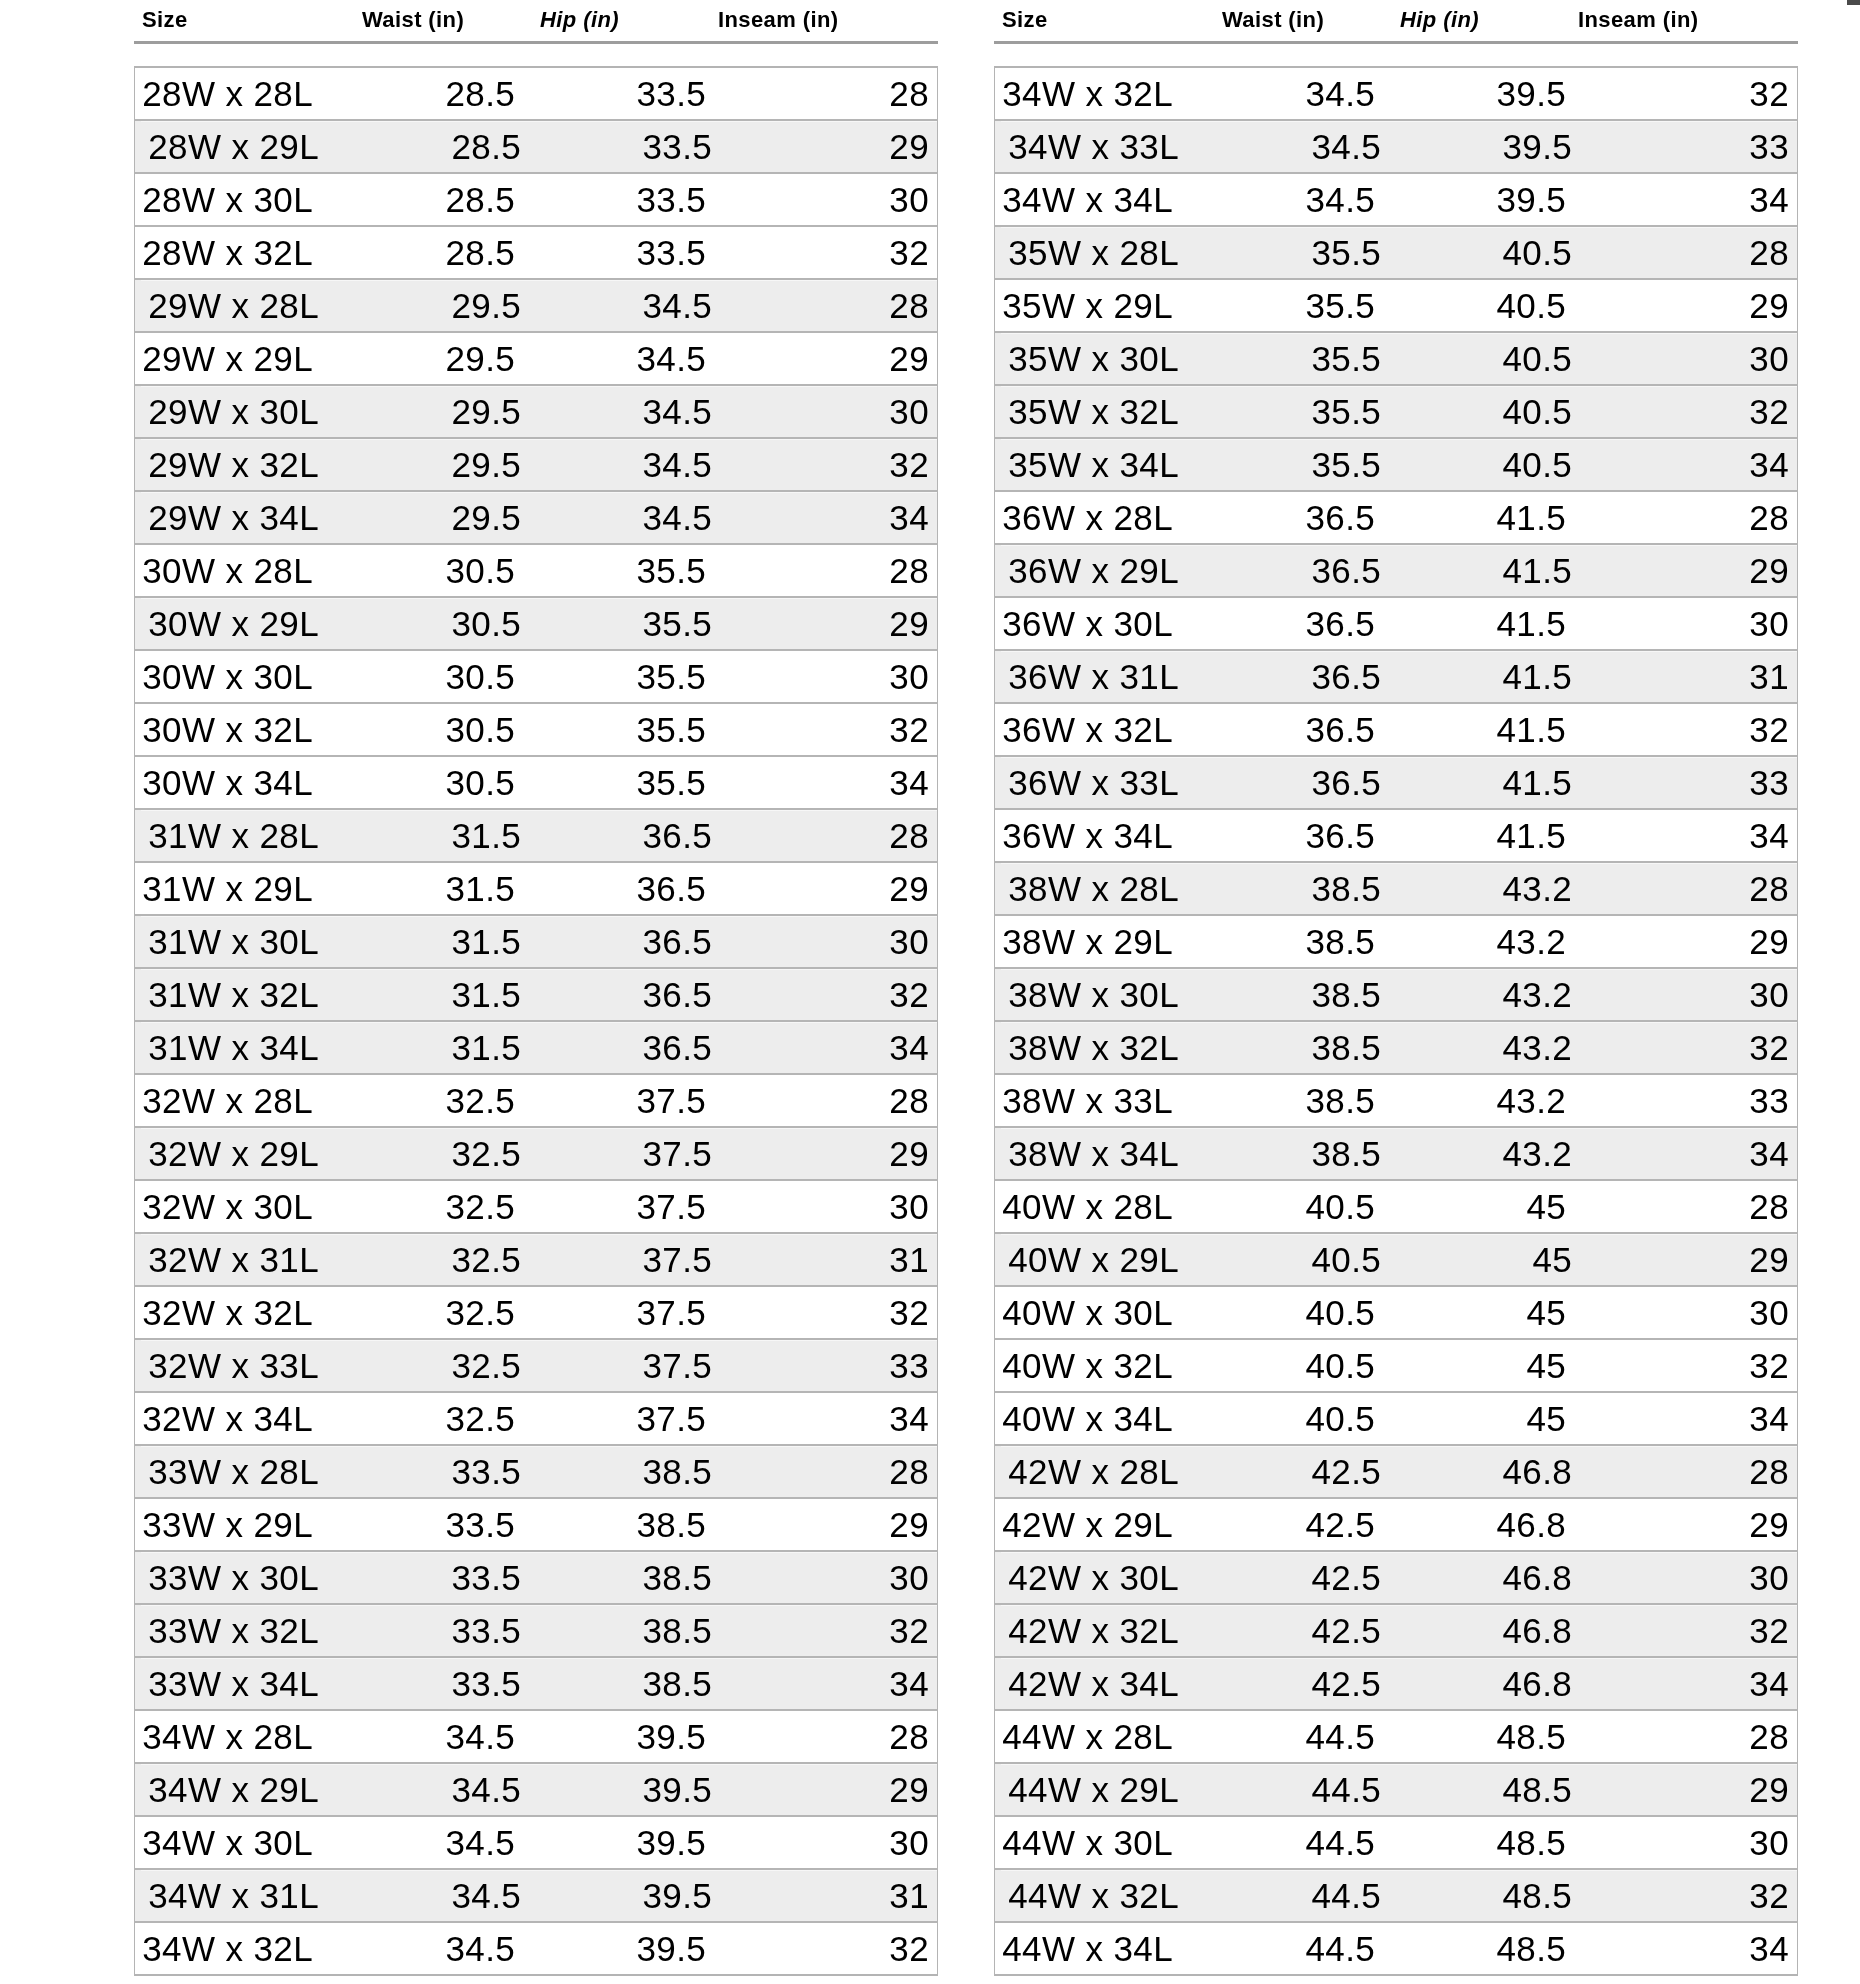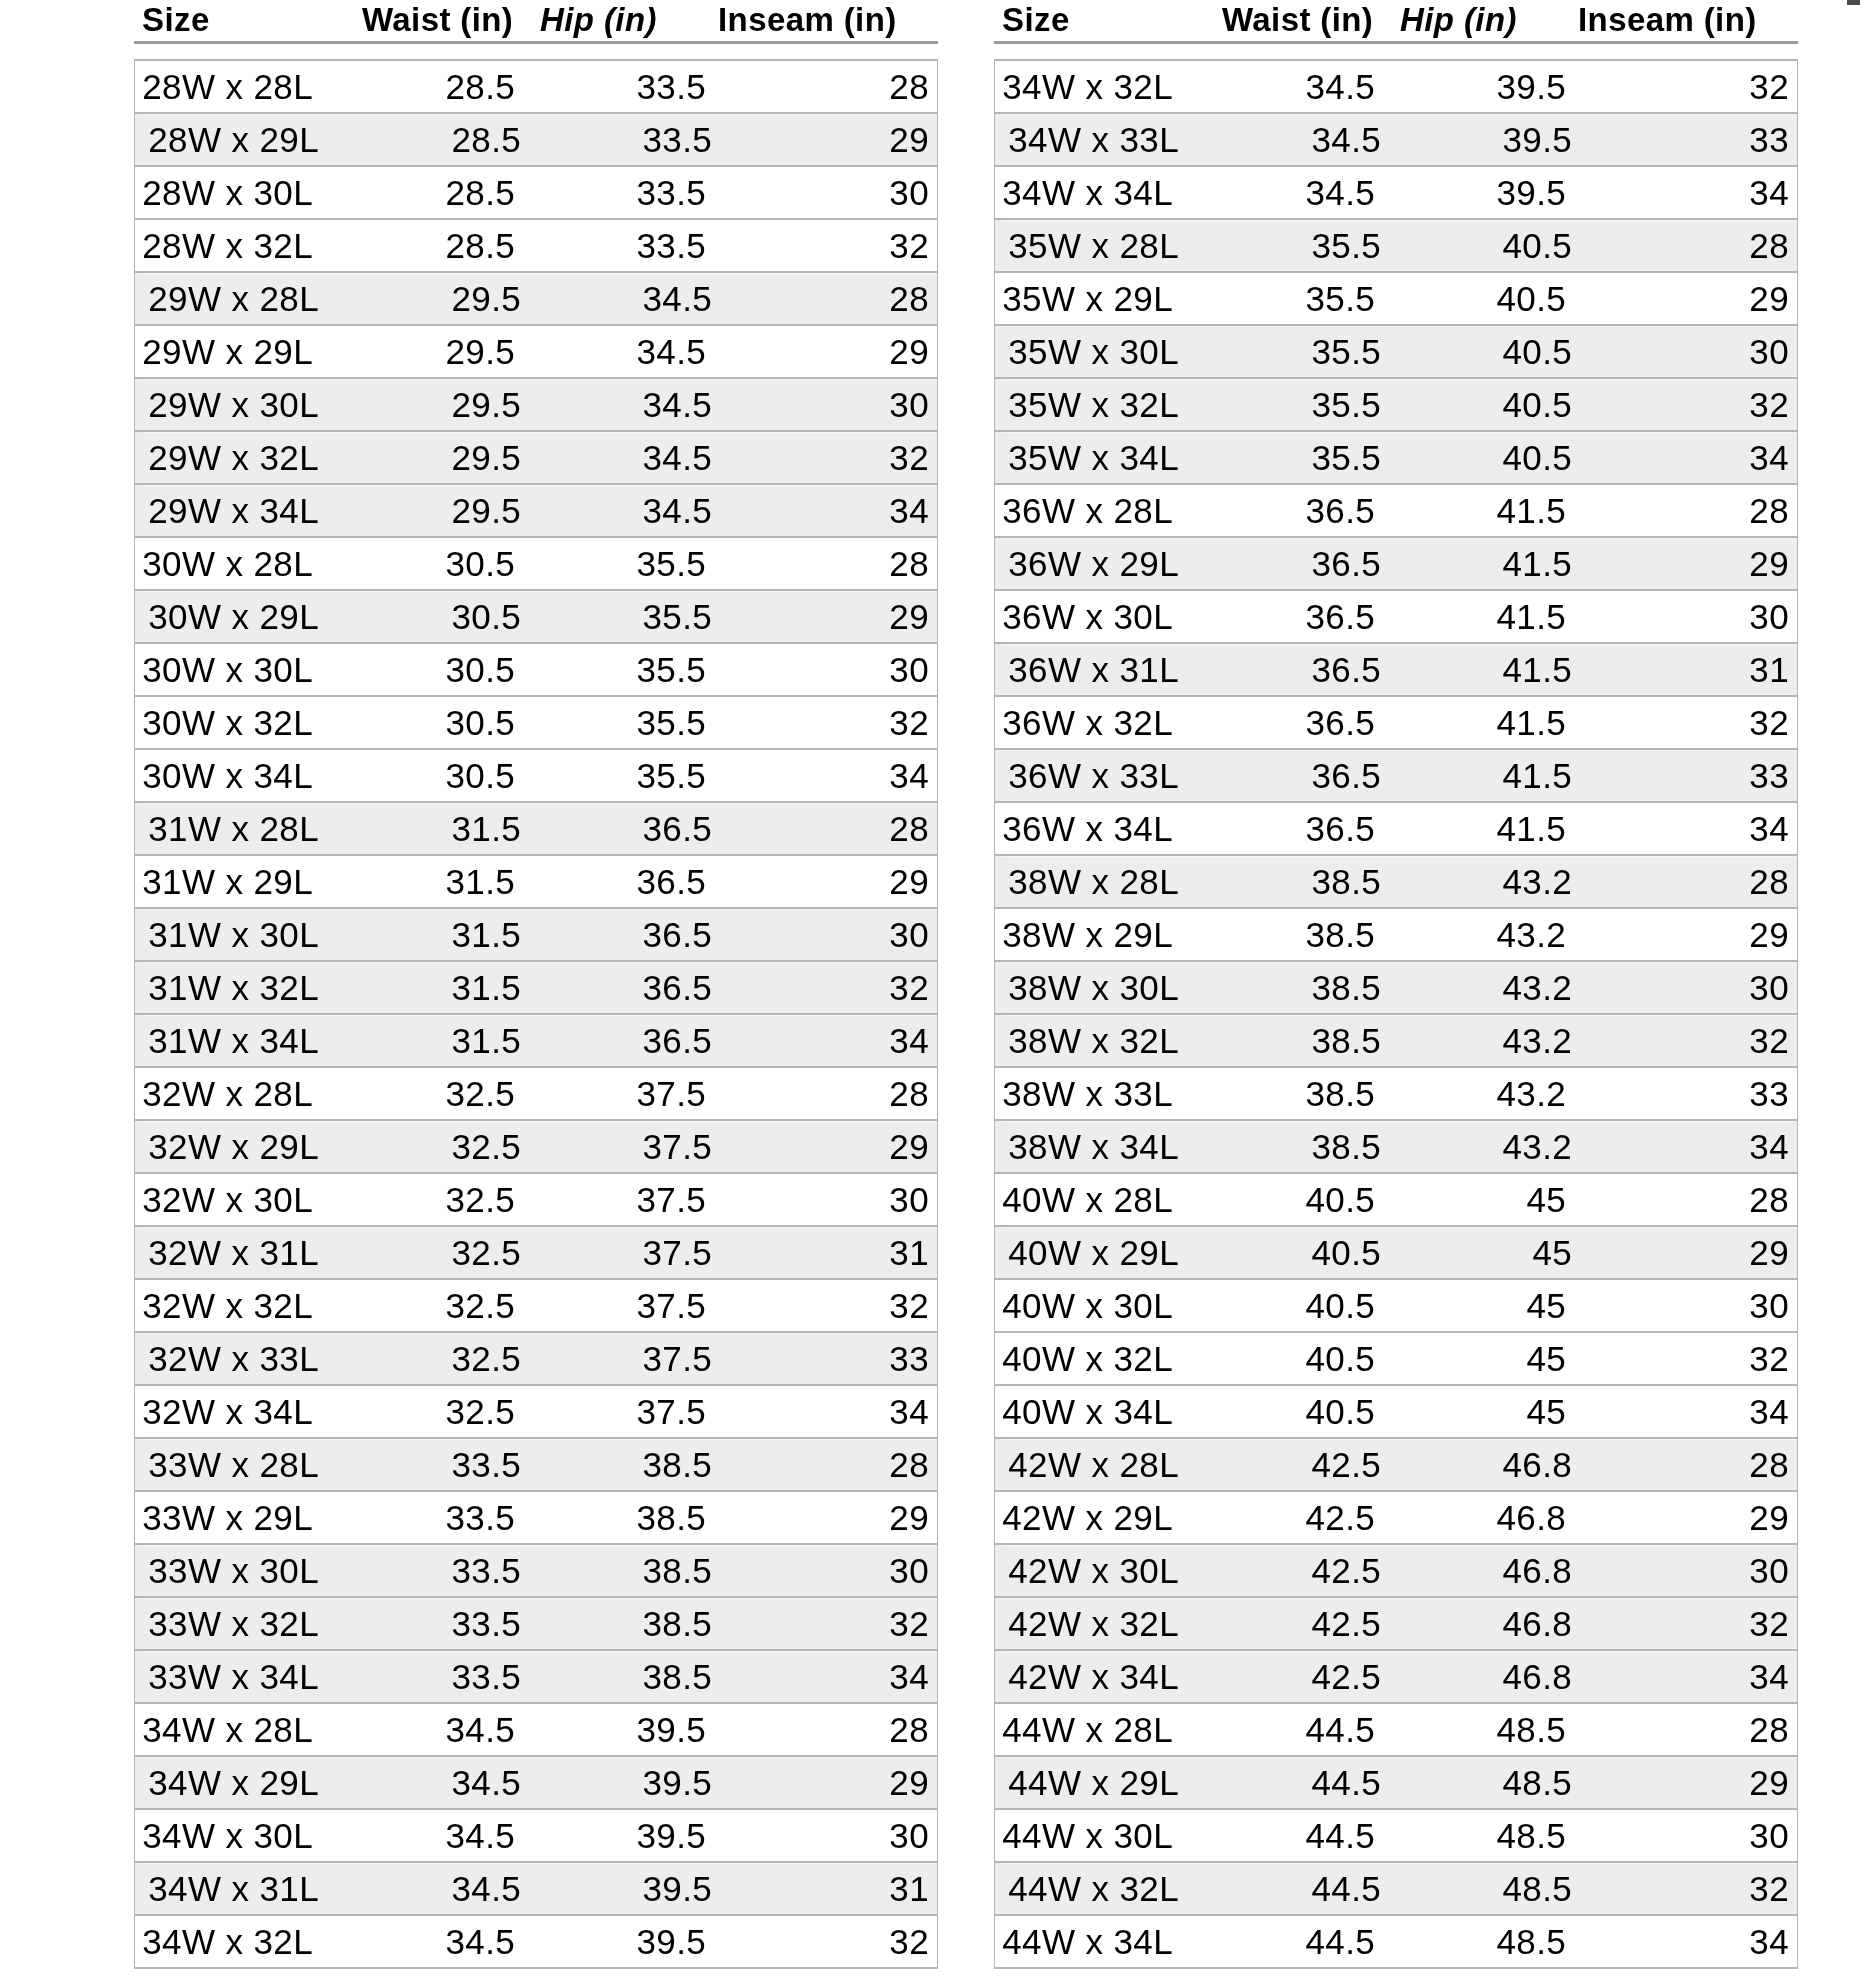--- a/index.html
+++ b/index.html
@@ -5,30 +5,30 @@
   html,body{margin:0;padding:0;background:#ffffff;}
   .canvas{
     position:relative;width:1860px;height:1985px;background:#ffffff;overflow:hidden;
     font-family:"Liberation Sans",sans-serif;color:#000000;
   }
   .size-table{position:absolute;top:0;width:804px;}
   #table-left{left:134px;}
   #table-right{left:994px;}
   .thead{position:relative;height:41px;}
   .th{
-    position:absolute;top:0;font-weight:bold;font-size:33px;line-height:40px;
+    position:absolute;top:0;font-weight:bold;font-size:22px;line-height:40px;
     white-space:nowrap;letter-spacing:0.4px;
   }
   .th-size{left:8px;}
   .th-waist{left:196px;margin-left:32px;}
   .th-hip{left:406px;font-style:italic;}
   .th-inseam{left:584px;}
   .head-underline{height:2.7px;background:#9d9d9d;}
   .tbody{
-    margin-top:15px;
+    margin-top:22px;
     border:1.8px solid #b4b4b4;border-top-width:2.2px;border-bottom-width:2.2px;
     background:#ffffff;
   }
   .row{
     display:flex;height:51px;line-height:51px;font-size:35px;
     background:#ffffff;letter-spacing:0.4px;
   }
   .row + .row{border-top:2.2px solid #b5b5b5;}
   .row.shaded{background:#ededed;padding-left:6px;}
   .cell{display:block;white-space:nowrap;box-shadow:inset 0 0.9px 0 rgba(255,255,255,0.55);}

